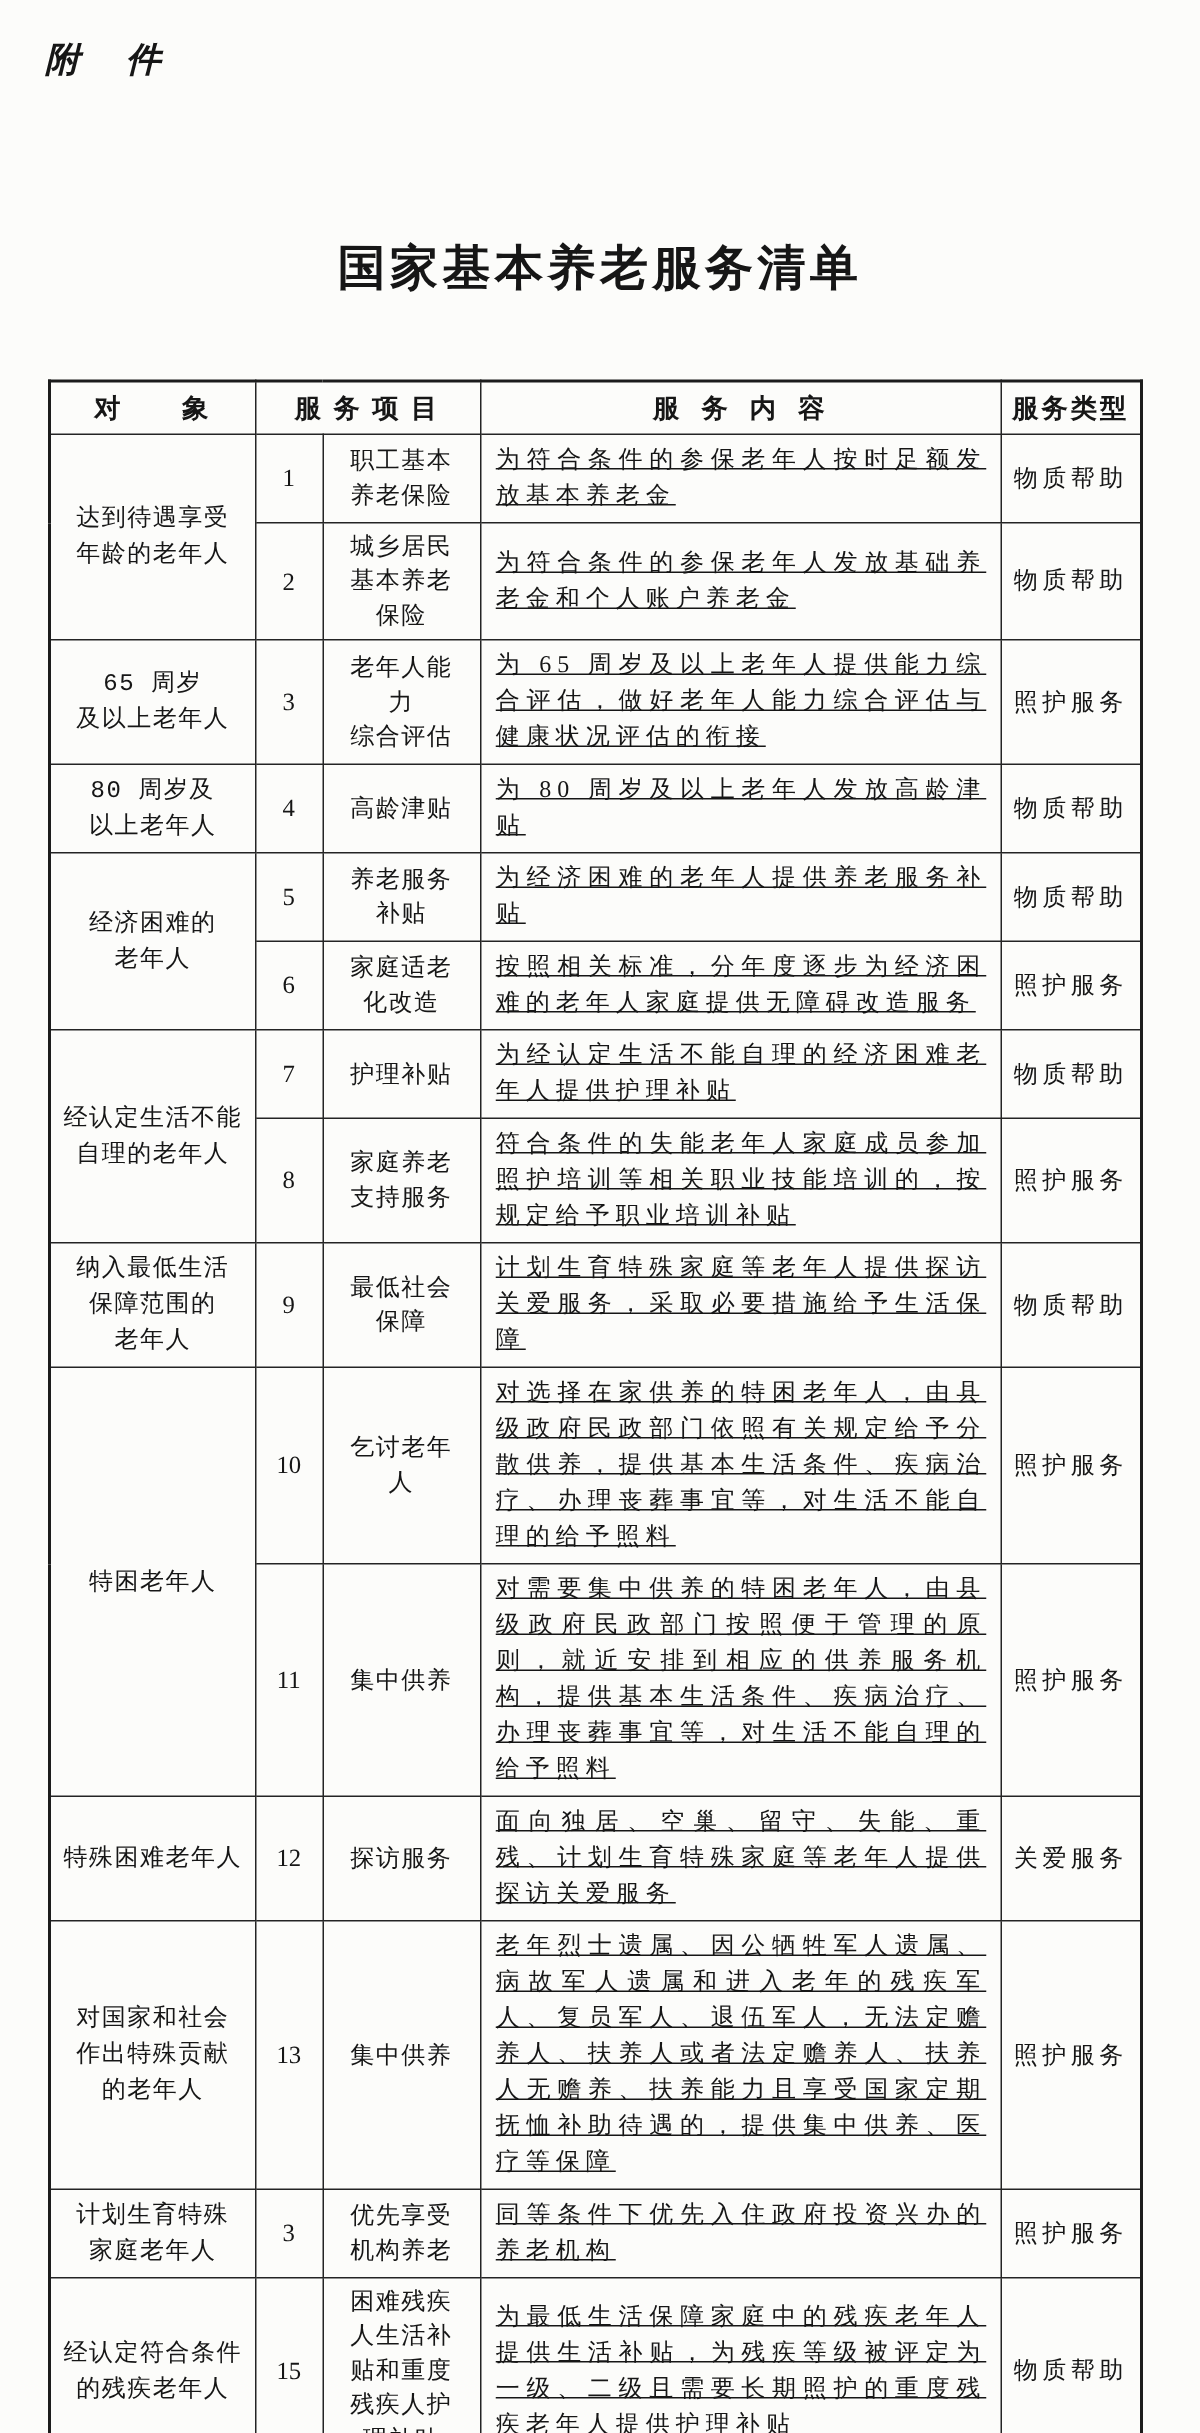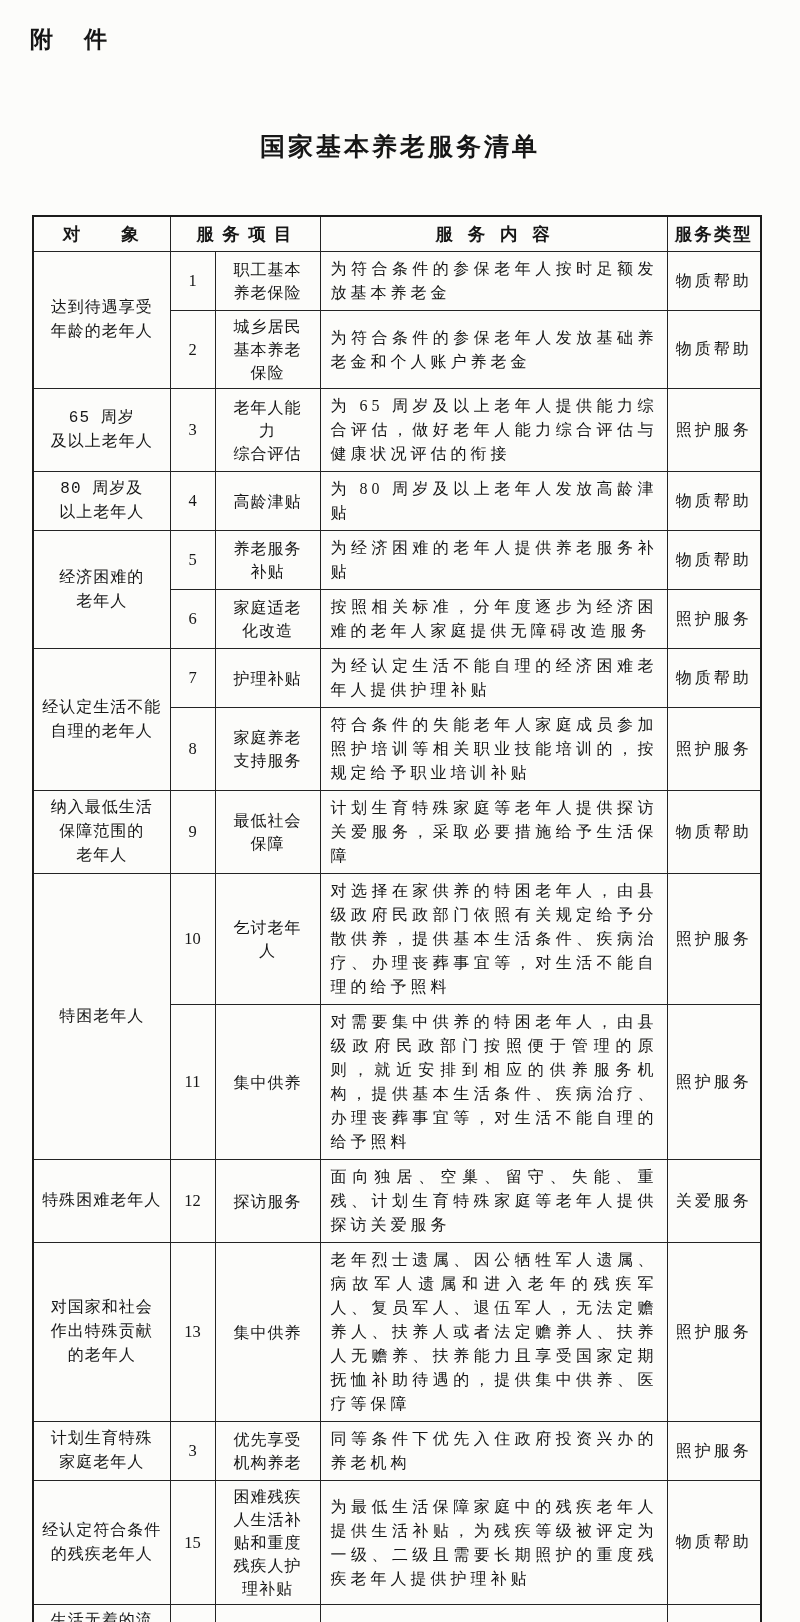--- a/index.html
+++ b/index.html
@@ -17,25 +17,26 @@
     font-family: "Liberation Serif", "DejaVu Serif", serif;
     overflow: hidden;
     box-sizing: border-box;
     padding-top: 24px;
   }
   .attachment {
     margin-left: 30px;
     font-size: 23px;
     font-weight: 700;
     letter-spacing: 4px;
+    font-style: italic;
   }
   .doc-title {
-    margin-top: 75px;
-    text-align: center;
-    font-size: 25px;
+    margin-top: 102px;
+    text-align: center;
+    font-size: 32px;
     font-weight: 700;
     letter-spacing: 3px;
   }
   table.service-table {
     border-collapse: collapse;
     table-layout: fixed;
     width: 728px;
     margin: 52px 0 0 32px;
     border: 2.5px solid #1c1c1c;
   }
@@ -74,20 +75,21 @@
     white-space: pre-line;
     padding: 4px 14px;
   }
   .c-content {
     text-align: justify;
     text-align-last: left;
     font-size: 16px;
     line-height: 24px;
     letter-spacing: 4px;
     padding: 5px 9px 5px 10px;
+    text-decoration: underline;
   }
   .c-type {
     text-align: center;
     font-size: 16px;
     letter-spacing: 3px;
     padding: 2px;
     font-family: Liberation Serif, serif;
   }
 </style>
 </head>

